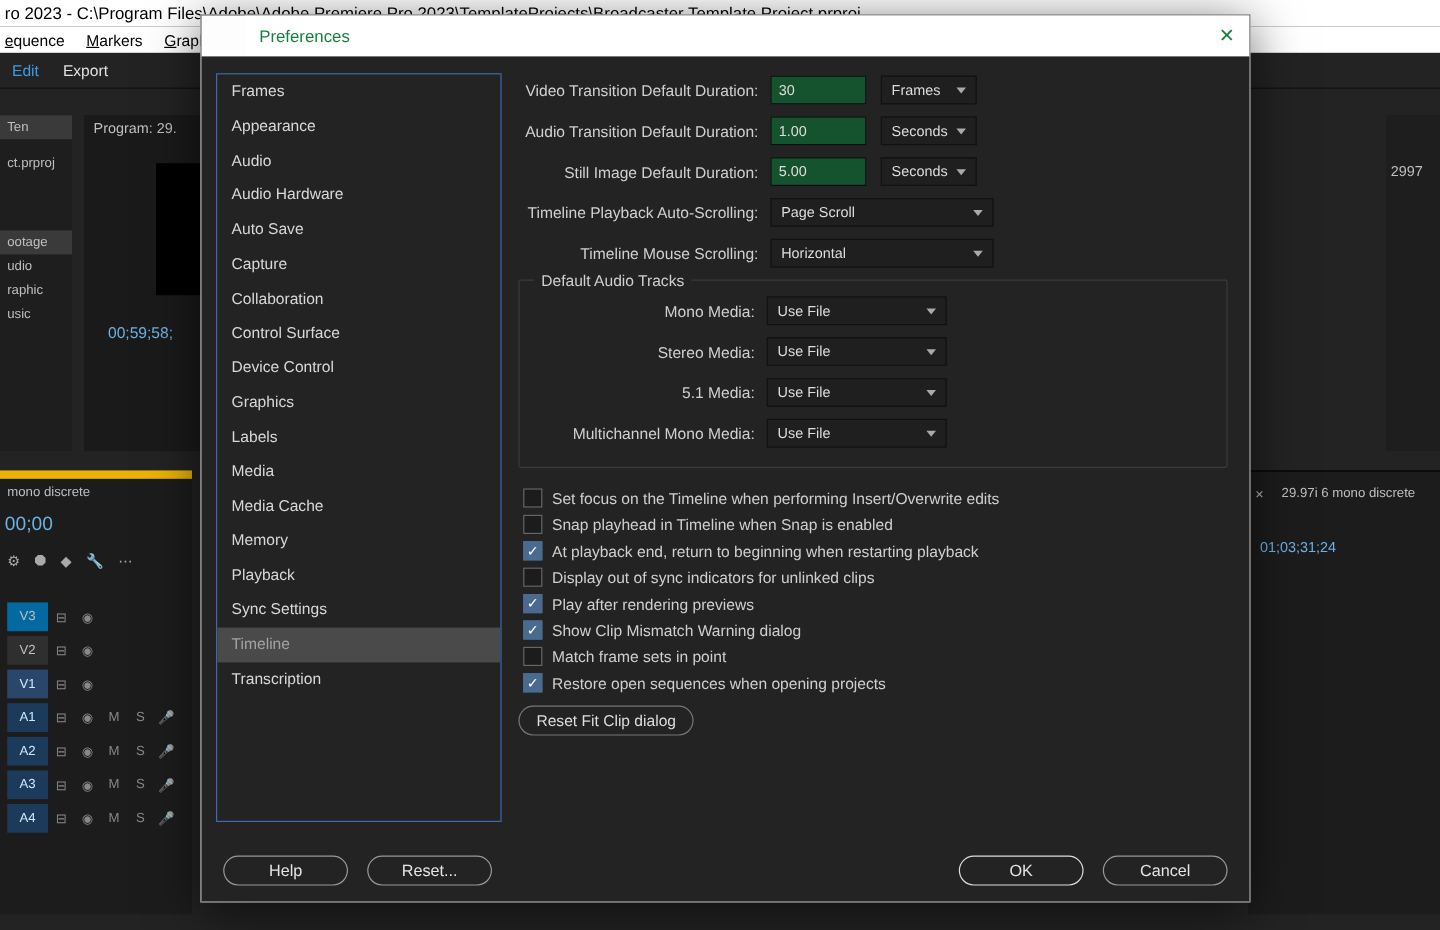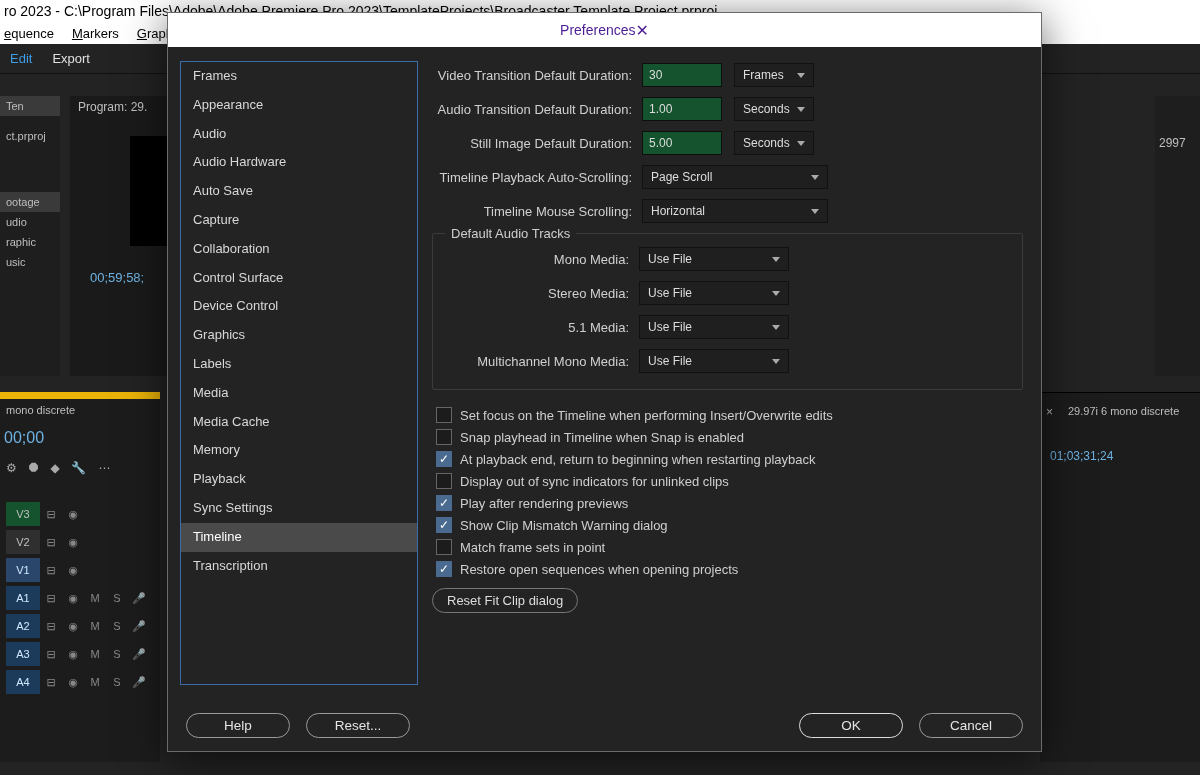--- a/index.html
+++ b/index.html
@@ -43,39 +43,39 @@
 .bg-bottom-right .ttl { position:absolute; top:12px; left:28px; font-size:11px;}
 .bg-bottom-right .tc2 { position:absolute; top:56px; left:10px; color:#6db2e2; font-size:12px;}
 
 
 .prefs {
   position: absolute; top: 12px; left: 167px; width: 875px; height: 740px;
   background: #fdfdfd; border: 1px solid #6b6b6b; box-shadow: 0 8px 40px rgba(0,0,0,0.6);
   display: flex; flex-direction: column;
 }
 .prefs-title {
-  height: 34px; background: #fff; color: #4c1d95; font-size: 14px;
-  display: flex; align-items: center; padding: 0 12px; justify-content: center;
+  height: 34px; background: #fff; color: #15803d; font-size: 14px;
+  display: flex; align-items: center; padding: 0 12px; justify-content: space-between; margin-left: 36px;
 }
 .prefs-title .x { font-size: 16px; cursor: pointer; font-family: Arial; }
 
 .prefs-body {
   flex: 1; background: #232323; display: flex; flex-direction: column;
 }
 .prefs-main { flex:1; display:flex; }
 
 .cat-list {
   width: 238px; margin: 14px 0 14px 12px;
   border: 1px solid #3d6aa8; background: #232323;
   overflow: hidden;
 }
 .cat-item {
   font-size: 13px; color: #d8d8d8; padding: 4px 12px; cursor: pointer; line-height: 1.6;
 }
-.cat-item.selected { background: #4a4a4a; color: #ffffff; }
+.cat-item.selected { background: #4a4a4a; color: #a3a3a3; }
 
 .settings {
   flex: 1; padding: 16px 18px 8px 14px; color: #cfcfcf; font-size: 13px;
 }
 .row { display: flex; align-items: center; margin-bottom: 10px; }
 .row .lbl { width: 210px; text-align: right; padding-right: 10px; color: #d0d0d0; }
 .row .inp {
   width: 80px; height: 24px; background: #14532d; color: #ddd;
   border: 1px solid #0e0e0e; padding: 0 6px; font-size: 12px; display:flex; align-items:center;
 }
@@ -174,21 +174,21 @@
       <span>⚙</span>
       <span>⯃</span>
       <span>◆</span>
       <span>🔧</span>
       <span>⋯</span>
     </div>
   </div>
 
   <div class="tracks">
       <div class="trk">
-        <div class="name " style="background: #14532d;">V3</div>
+        <div class="name " style="background: #0369a1;">V3</div>
         <div class="ico">⊟</div>
         <div class="ico">◉</div>
       </div>
       <div class="trk">
         <div class="name " style="background: rgb(47, 47, 47);">V2</div>
         <div class="ico">⊟</div>
         <div class="ico">◉</div>
       </div>
       <div class="trk">
         <div class="name v" style="background: rgb(43, 70, 107);">V1</div>

